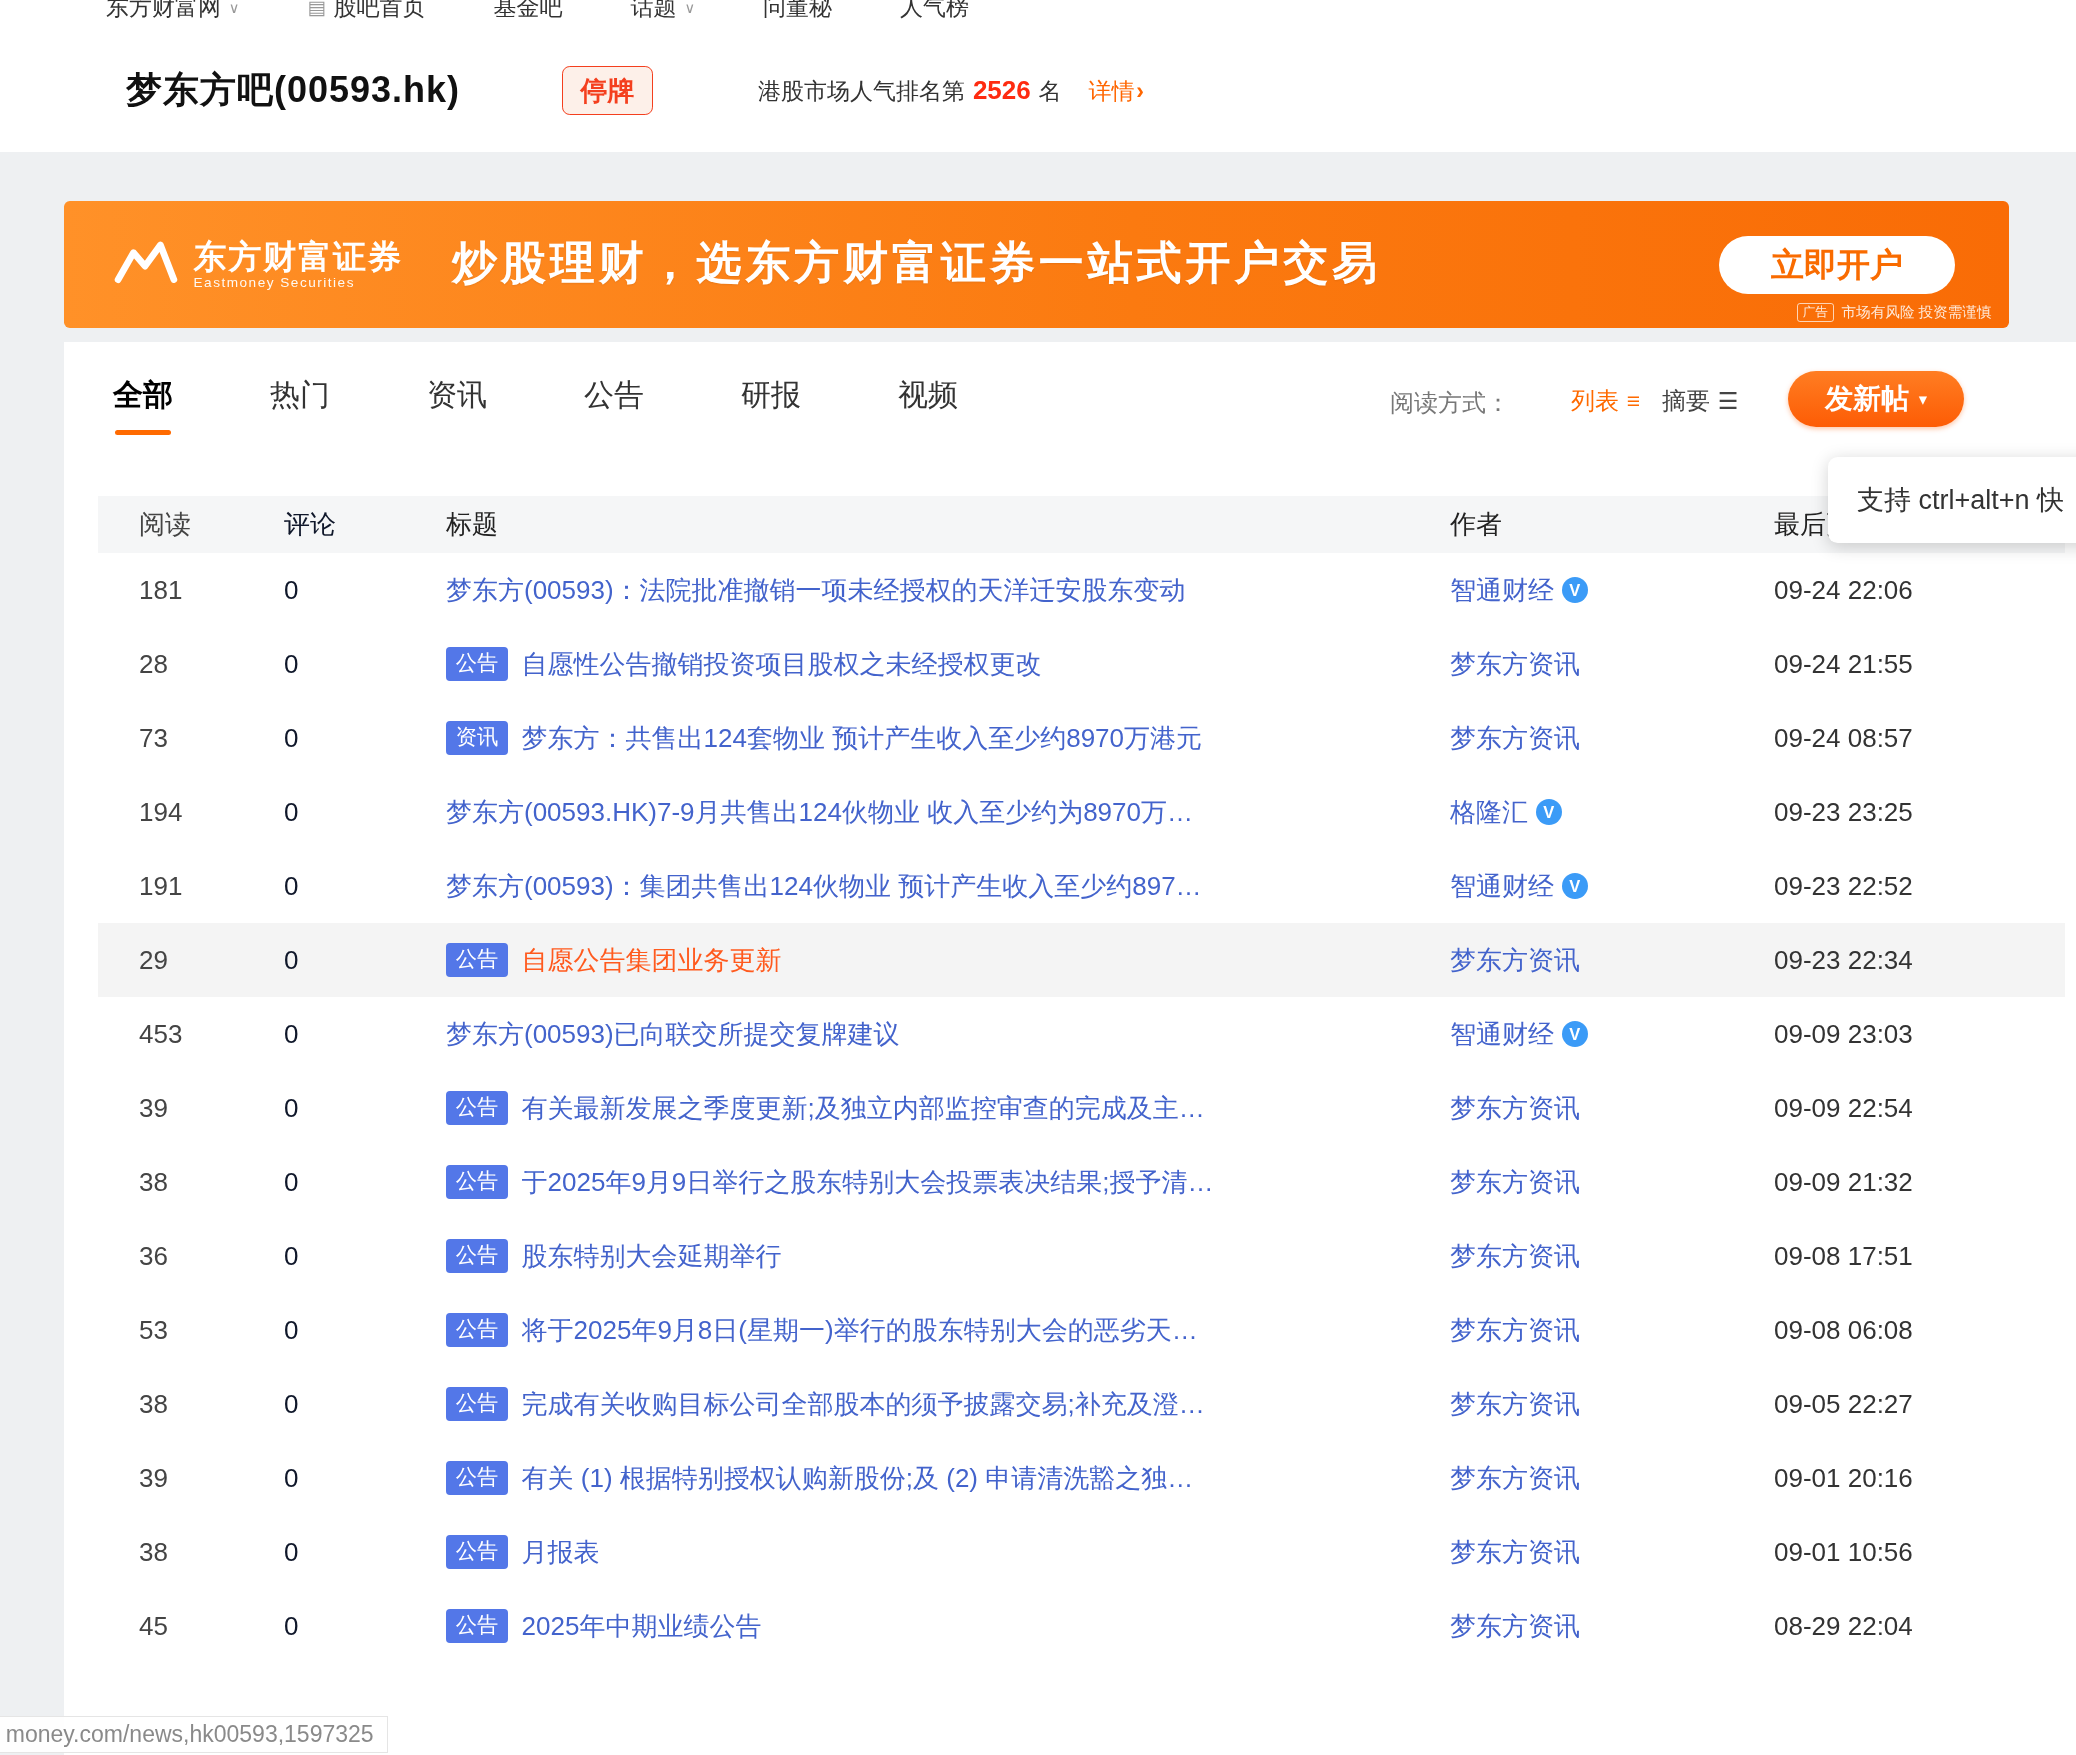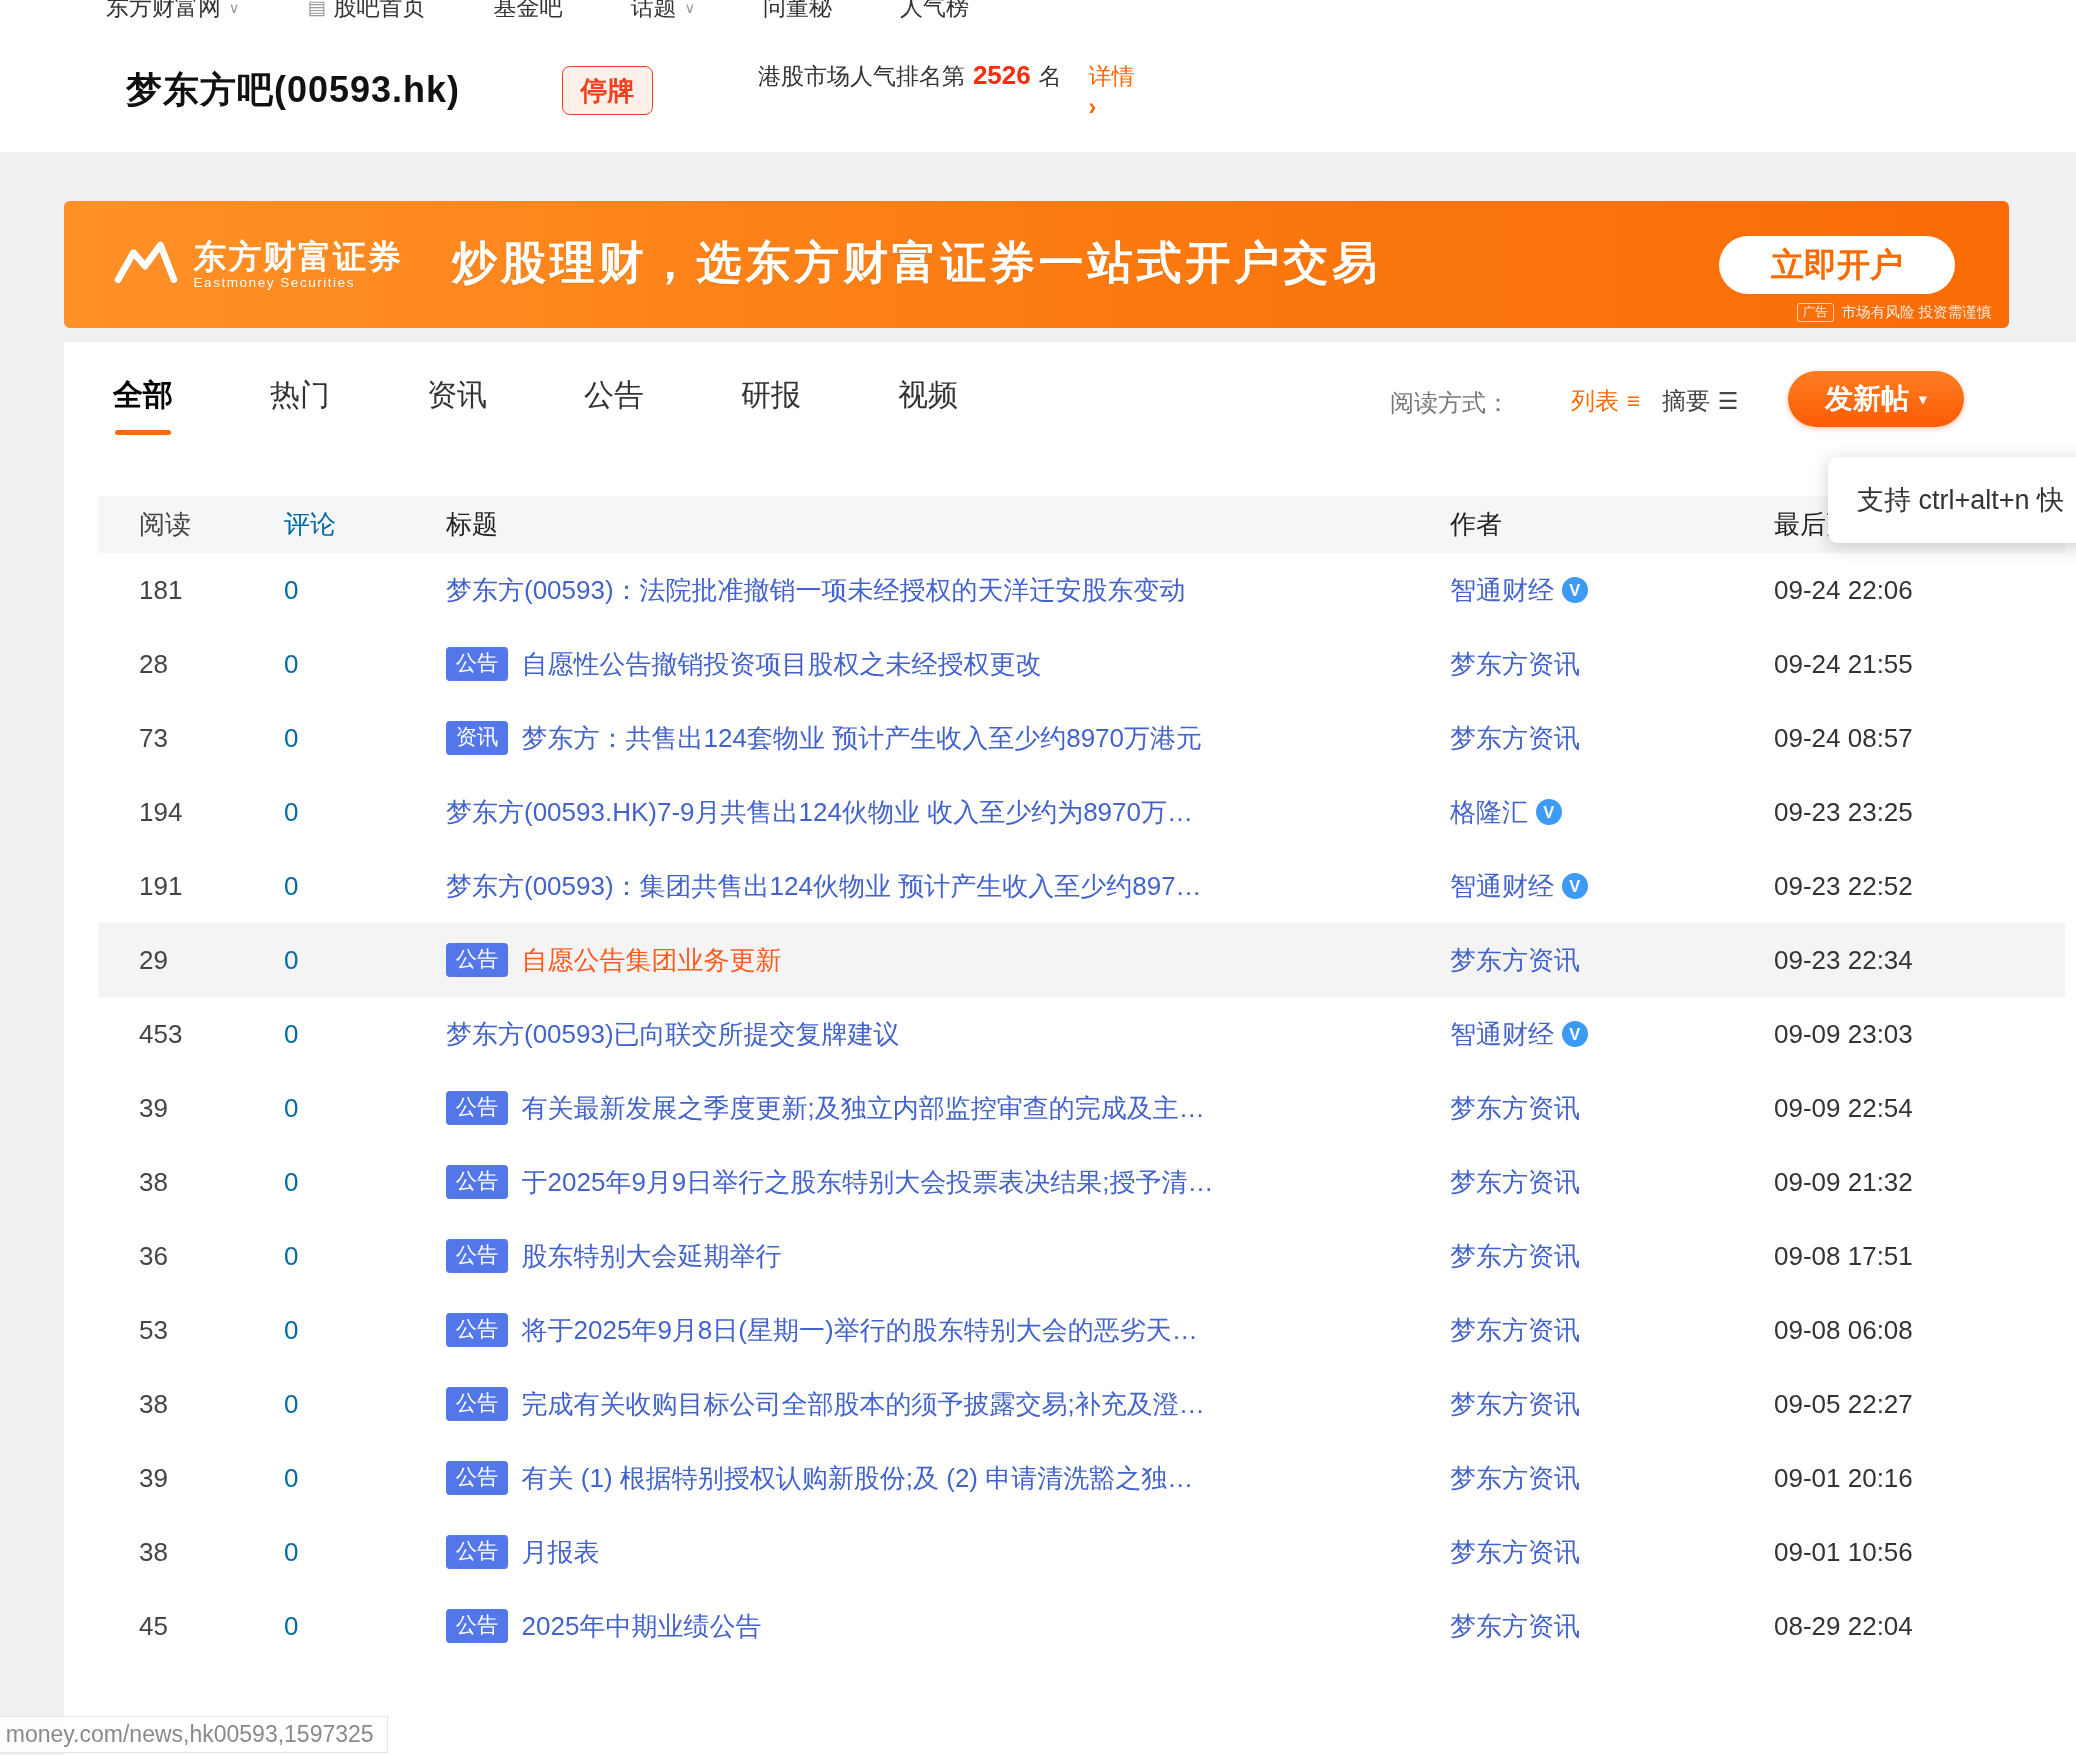--- a/index.html
+++ b/index.html
@@ -16,21 +16,21 @@
 
   
   .site-header{position:absolute;left:0;top:29px;width:100%;height:123px;background:#fff;
                display:flex;align-items:center;padding-left:126px;box-sizing:border-box;z-index:5;}
   .stock-title{font-size:36px;font-weight:bold;color:#111;letter-spacing:1px;}
   .suspend-badge{margin-left:102px;font-size:27px;font-weight:bold;color:#f43f1e;border:1.9px solid #f43f1e;
                  background:#fdf0e9;border-radius:7.8px;padding:5.8px 17.5px;}
   .rank-wrap{margin-left:105px;display:flex;align-items:baseline;font-size:23px;color:#333;}
   .rank-num{color:#fe2b10;font-weight:bold;font-size:26px;margin:0 7.8px;}
   .rank-suffix{margin-right:3.9px;}
-  .detail-link{color:#ff6600;margin-left:23px;cursor:pointer;display:flex;align-items:baseline;gap:1.9px;flex-direction:column;}
+  .detail-link{color:#ff6600;margin-left:23px;cursor:pointer;display:flex;align-items:baseline;gap:1.9px;}
   .detail-arrow{font-weight:bold;}
 
   
   .banner{position:absolute;left:64px;top:201px;width:1945px;height:127px;border-radius:5.8px;
           background:linear-gradient(90deg,#ff9128 0%,#fb7a10 55%,#f96c06 100%);overflow:hidden;z-index:4;}
   .banner-logo{position:absolute;left:50px;top:50%;transform:translateY(-50%);display:flex;align-items:center;gap:15.5px;color:#fff;}
   .logo-texts{display:flex;flex-direction:column;line-height:1.15;}
   .logo-text-cn{font-size:33px;font-weight:bold;letter-spacing:1.9px;}
   .logo-text-en{font-size:13.6px;letter-spacing:1.5px;opacity:.95;}
   .banner-headline{position:absolute;left:388px;top:50%;transform:translateY(-54%);font-size:45px;font-weight:bold;
@@ -67,21 +67,21 @@
   .search-input{position:absolute;right:45px;top:1.9px;width:432px;height:52px;border:1.9px solid #e4e4e4;border-radius:27px;
                 font-size:25px;color:#333;padding:0 25px;box-sizing:border-box;outline:none;background:#fff;}
   .search-input::placeholder{color:#9b9b9b;}
 
   .table{margin:53px 34px 0 34px;}
   .thead,.trow{display:grid;grid-template-columns:186px 162px 1004px 324px 200px;align-items:center;}
   .thead{height:57px;background:#f5f6f7;font-size:26px;color:#222;}
   .trow{height:74px;font-size:26px;background:#fff;}
   .trow.hl{background:#f4f4f4;}
   .c-read{padding-left:41px;color:#444;}
-  .c-comment{color:#0369a1;}
+  .c-comment{color:#0f172a;}
   .c-title{display:flex;align-items:center;gap:13.6px;overflow:hidden;white-space:nowrap;}
   .tag{flex:0 0 auto;background:#5377e8;color:#fff;font-size:21.3px;padding:3.9px 9.7px;border-radius:3.9px;line-height:1.2;}
   .post-link{color:#4363cc;text-decoration:none;overflow:hidden;text-overflow:ellipsis;cursor:pointer;}
   .post-link.orange{color:#ff5a1e;}
   .c-author{display:flex;align-items:center;gap:7.8px;overflow:hidden;white-space:nowrap;}
   .author-link{color:#4363cc;cursor:pointer;}
   .vbadge{flex:0 0 auto;width:26px;height:26px;border-radius:50%;background:#3b9bf7;color:#fff;font-size:16.5px;
           font-weight:bold;display:flex;align-items:center;justify-content:center;}
   .c-date{color:#333;}
 

